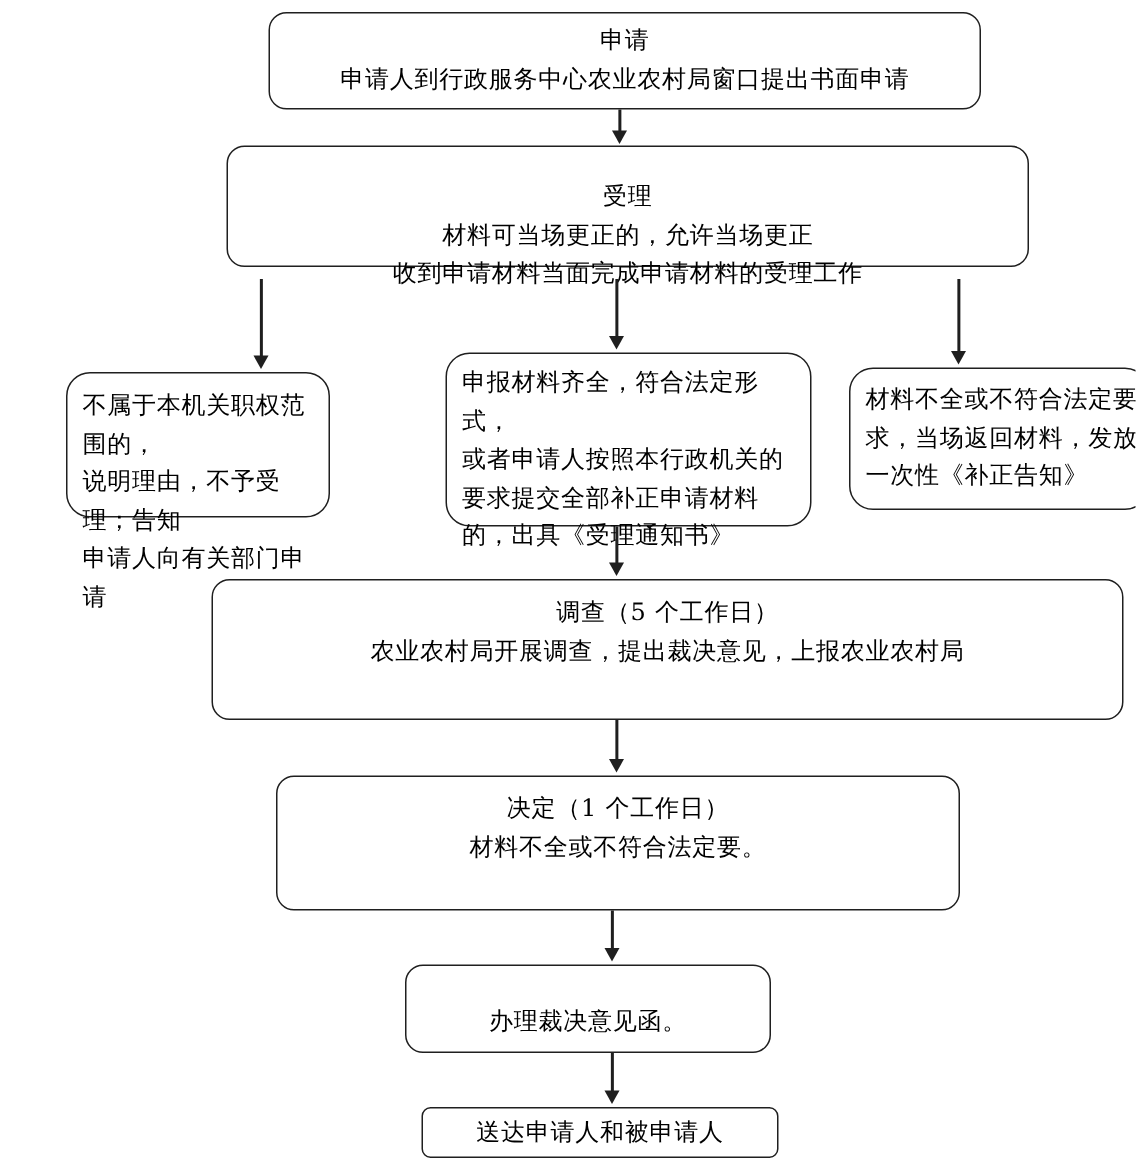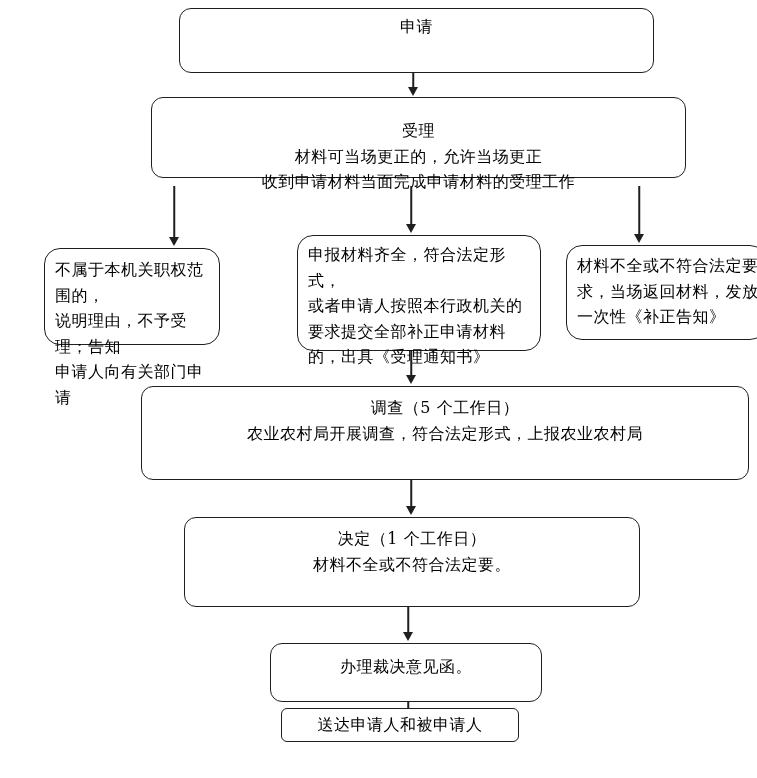--- a/index.html
+++ b/index.html
@@ -56,20 +56,21 @@
     border-top: 9px solid #1f1f1f;
   }
 </style>
 </head>
 <body>
 
 <div id="canvas">
 
   <div class="node rounded-lg" style="left:155px; top:8px; width:475px; height:65px; padding-top:5px;">
     <div class="center">申请</div>
+    <div class="center">申请人到行政服务中心农业农村局窗口提出书面申请</div>
   </div>
 
   <div class="arrow" style="left:383px; top:73px; height:23px;">
     <div class="shaft"></div>
     <div class="head"></div>
   </div>
 
   <div class="node rounded-lg" style="left:127px; top:97px; width:535px; height:81px; padding-top:20px;">
     <div class="center">受理</div>
     <div class="center">材料可当场更正的，允许当场更正</div>
@@ -104,44 +105,44 @@
 要求提交全部补正申请材料
 的，出具《受理通知书》</div>
 
   <div class="arrow" style="left:381px; top:351px; height:33px;">
     <div class="shaft"></div>
     <div class="head"></div>
   </div>
 
   <div class="node rounded-lg" style="left:117px; top:386px; width:608px; height:94px; padding-top:8px;">
     <div class="center">调查（5 个工作日）</div>
-    <div class="center">农业农村局开展调查，符合法定形式，上报农业农村局</div>
+    <div class="center">农业农村局开展调查，提出裁决意见，上报农业农村局</div>
   </div>
 
   <div class="arrow" style="left:381px; top:480px; height:35px;">
     <div class="shaft"></div>
     <div class="head"></div>
   </div>
 
   <div class="node rounded-lg" style="left:160px; top:517px; width:456px; height:90px; padding-top:8px;">
     <div class="center">决定（1 个工作日）</div>
     <div class="center">材料不全或不符合法定要。</div>
   </div>
 
   <div class="arrow" style="left:378px; top:607px; height:34px;">
     <div class="shaft"></div>
     <div class="head"></div>
   </div>
 
-  <div class="node rounded-lg" style="left:246px; top:643px; width:272px; height:59px; padding-top:10px;">
+  <div class="node rounded-lg" style="left:246px; top:643px; width:244px; height:59px; padding-top:24px;">
     <div class="center">办理裁决意见函。</div>
   </div>
 
   <div class="arrow" style="left:378px; top:702px; height:34px;">
     <div class="shaft"></div>
     <div class="head"></div>
   </div>
 
-  <div class="node rounded-sm" style="left:257px; top:708px; width:238px; height:34px; padding-top:2px; line-height:27px;">
+  <div class="node rounded-sm" style="left:257px; top:738px; width:238px; height:34px; padding-top:2px; line-height:27px;">
     <div class="center">送达申请人和被申请人</div>
   </div>
 
 </div>
 
 </body></html>

